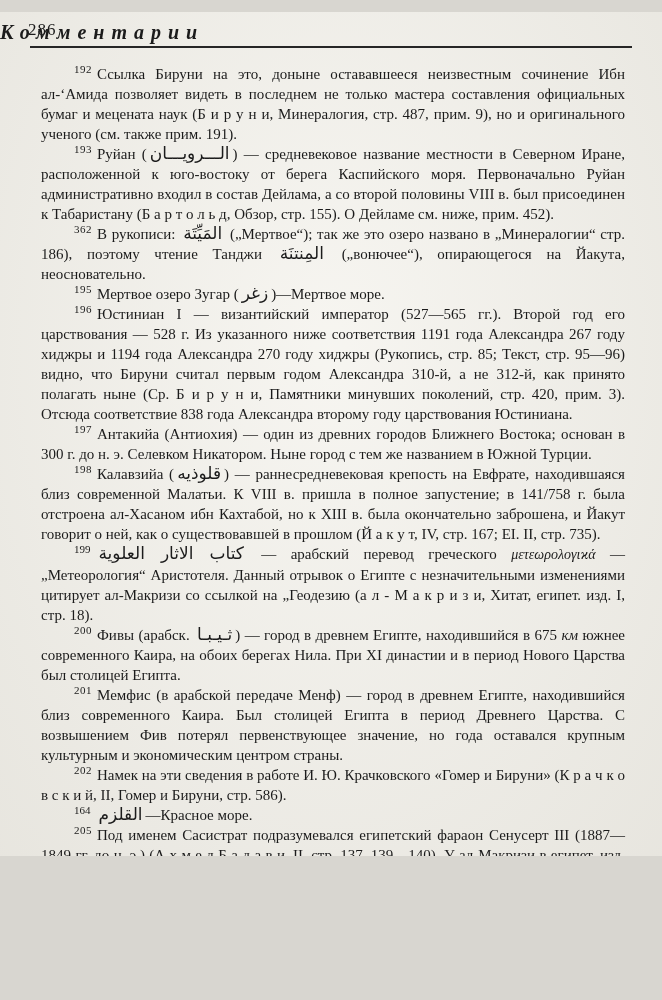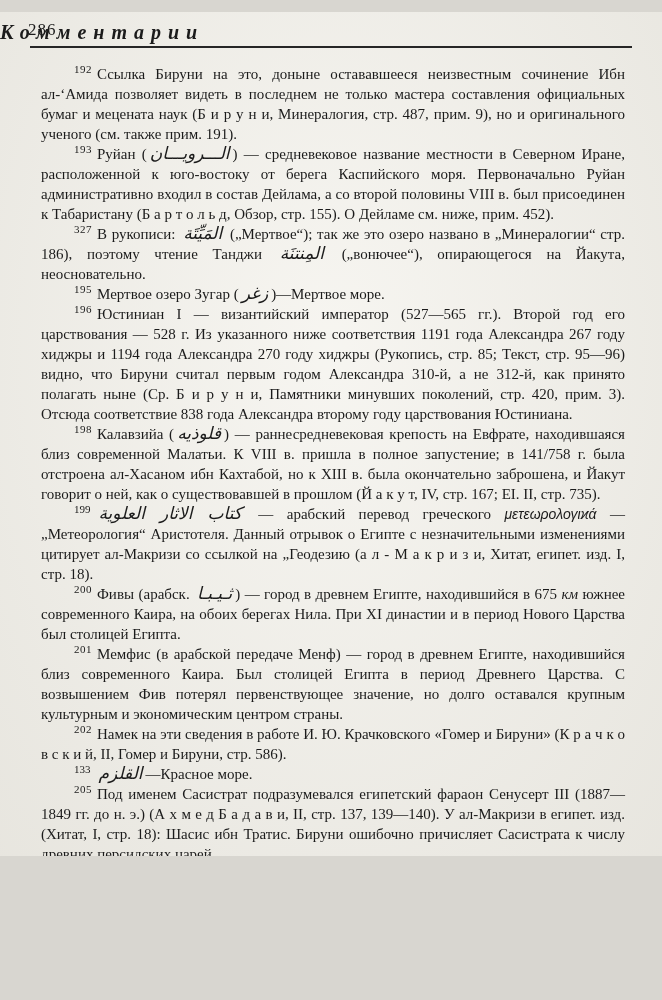--- a/index.html
+++ b/index.html
@@ -56,47 +56,47 @@
     vertical-align:6px;
     margin-right:5px;
     letter-spacing:.5px;
   }
   .seg-ar{
     font-family:"DejaVu Sans", sans-serif;
     font-size:17px;
     line-height:1;
     padding:0 3px;
     white-space:nowrap;
-    font-style:italic;
   }
   .seg-gr{
-    font-family:Liberation Sans, sans-serif;
+    font-family:Liberation Serif, serif;
     font-style:italic;
     font-size:14px;
   }
   .seg-i{
     font-style:italic;
   }
 </style>
 </head>
 <body>
 
 <div class="page" style="color: rgb(27, 27, 27);">
   <header class="pagehead">
     <span class="pagenum">286</span>
     <span class="runtitle">Комментарии</span>
   </header>
   <div class="rule"></div>
   <main class="notes" id="notes">
       <p class="note"><sup>192</sup><span>Ссылка Бируни на это, доныне остававшееся неизвестным сочинение Ибн ал-‘Амида позволяет видеть в последнем не только мастера составления официальных бумаг и мецената наук (Б и р у н и, Минералогия, стр. 487, прим. 9), но и оригинального ученого (см. также прим. 191).</span></p>
       <p class="note"><sup>193</sup><span>Руйан (</span><span class="seg-ar">الـــرويـــان</span><span>) — средневековое название местности в Северном Иране, расположенной к юго-востоку от берега Каспийского моря. Первоначально Руйан административно входил в состав Дейлама, а со второй половины VIII в. был присоединен к Табаристану (Б а р т о л ь д, Обзор, стр. 155). О Дейламе см. ниже, прим. 452).</span></p>
-      <p class="note"><sup>327</sup><span>В рукописи: </span><span class="seg-ar">المَيِّتَة</span><span> („Мертвое“); так же это озеро названо в „Минералогии“ стр. 186), поэтому чтение Танджи </span><span class="seg-ar">المِنتنَة</span><span> („вонючее“), опирающегося на Йакута, неосновательно.</span></p>
+      <p class="note"><sup>362</sup><span>В рукописи: </span><span class="seg-ar">المَيِّتَة</span><span> („Мертвое“); так же это озеро названо в „Минералогии“ стр. 186), поэтому чтение Танджи </span><span class="seg-ar">المِنتنَة</span><span> („вонючее“), опирающегося на Йакута, неосновательно.</span></p>
       <p class="note"><sup>195</sup><span>Мертвое озеро Зугар (</span><span class="seg-ar">زغر</span><span>)—Мертвое море.</span></p>
       <p class="note"><sup>196</sup><span>Юстиниан I — византийский император (527—565 гг.). Второй год его царствования — 528 г. Из указанного ниже соответствия 1191 года Александра 267 году хиджры и 1194 года Александра 270 году хиджры (Рукопись, стр. 85; Текст, стр. 95—96) видно, что Бируни считал первым годом Александра 310-й, а не 312-й, как принято полагать ныне (Ср. Б и р у н и, Памятники минувших поколений, стр. 420, прим. 3). Отсюда соответствие 838 года Александра второму году царствования Юстиниана.</span></p>
+      <p class="note"><sup>197</sup><span>Антакийа (Антиохия) — один из древних городов Ближнего Востока; основан в 300 г. до н. э. Селевком Никатором. Ныне город с тем же названием в Южной Турции.</span></p>
       <p class="note"><sup>198</sup><span>Калавзийа (</span><span class="seg-ar">قلوذيه</span><span>) — раннесредневековая крепость на Евфрате, находившаяся близ современной Малатьи. К VIII в. пришла в полное запустение; в 141/758 г. была отстроена ал-Хасаном ибн Кахтабой, но к XIII в. была окончательно заброшена, и Йакут говорит о ней, как о существовавшей в прошлом (Й а к у т, IV, стр. 167; EI. II, стр. 735).</span></p>
       <p class="note"><sup>199</sup><span class="seg-ar">كتاب الاثار العلوية</span><span> — арабский перевод греческого </span><span class="seg-gr">μετεωρολογιϰά</span><span> — „Метеорология“ Аристотеля. Данный отрывок о Египте с незначительными изменениями цитирует ал-Макризи со ссылкой на „Геодезию (а л - М а к р и з и, Хитат, египет. изд. I, стр. 18).</span></p>
       <p class="note"><sup>200</sup><span>Фивы (арабск. </span><span class="seg-ar">ثـيـبـا</span><span>) — город в древнем Египте, находившийся в 675 </span><span class="seg-i">км</span><span> южнее современного Каира, на обоих берегах Нила. При XI династии и в период Нового Царства был столицей Египта.</span></p>
-      <p class="note"><sup>201</sup><span>Мемфис (в арабской передаче Менф) — город в древнем Египте, находившийся близ современного Каира. Был столицей Египта в период Древнего Царства. С возвышением Фив потерял первенствующее значение, но долго оставался крупным культурным и экономическим центром страны.</span></p>
+      <p class="note"><sup>201</sup><span>Мемфис (в арабской передаче Менф) — город в древнем Египте, находившийся близ современного Каира. Был столицей Египта в период Древнего Царства. С возвышением Фив потерял первенствующее значение, но года оставался крупным культурным и экономическим центром страны.</span></p>
       <p class="note"><sup>202</sup><span>Намек на эти сведения в работе И. Ю. Крачковского «Гомер и Бируни» (К р а ч к о в с к и й, II, Гомер и Бируни, стр. 586).</span></p>
-      <p class="note"><sup>133</sup><span class="seg-ar">القلزم</span><span>—Красное море.</span></p>
+      <p class="note"><sup>164</sup><span class="seg-ar">القلزم</span><span>—Красное море.</span></p>
       <p class="note"><sup>205</sup><span>Под именем Сасистрат подразумевался египетский фараон Сенусерт III (1887—1849 гг. до н. э.) (А х м е д  Б а д а в и, II, стр. 137, 139—140). У ал-Макризи в египет. изд. (Хитат, I, стр. 18): Шасис ибн Тратис. Бируни ошибочно причисляет Сасистрата к числу древних персидских царей.</span></p>
     </main>
 </div>
 
 </body></html>

